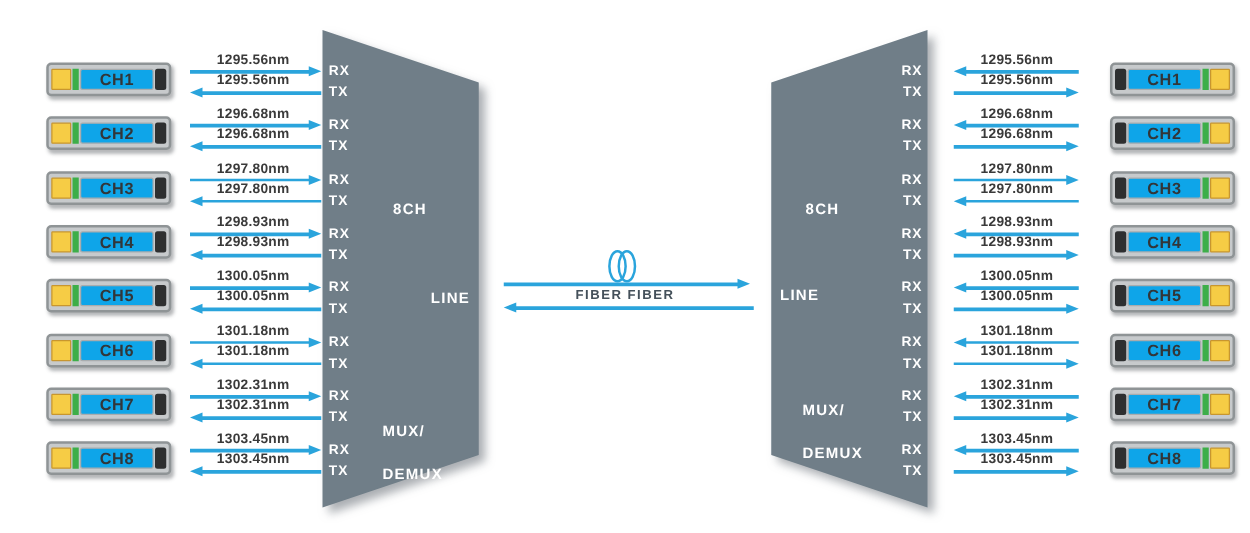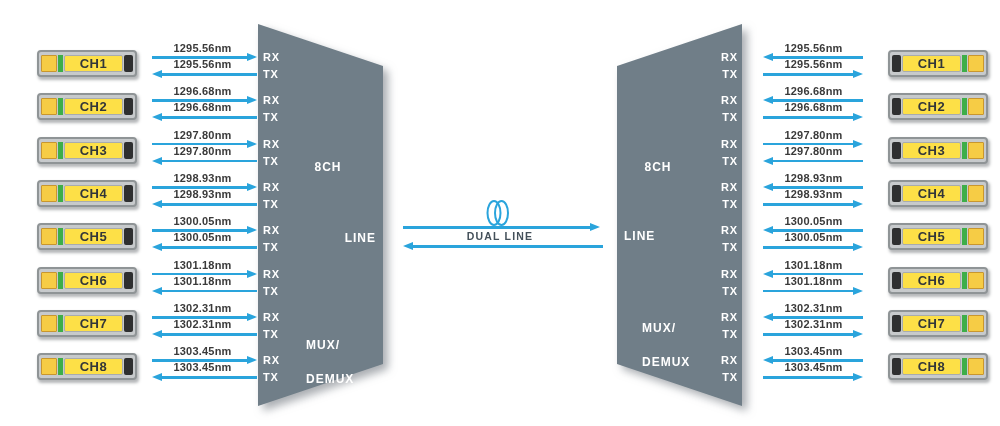--- a/index.html
+++ b/index.html
@@ -9,21 +9,21 @@
   .layer{position:absolute;inset:0;}
 
   
   .module{position:absolute;width:100px;height:27px;box-sizing:border-box;
           background:#c7cacc;border:2px solid #8f9496;border-radius:4px;
           display:flex;align-items:stretch;padding:3px 2px;gap:1px;
           box-shadow:1.5px 2.5px 3px rgba(90,95,100,.45);}
   .module.mirror{flex-direction:row-reverse;}
   .mod-yellow{width:14px;background:#f6cc45;border:1px solid #c8962f;border-radius:1px;}
   .mod-green{width:5px;background:#3dae49;}
-  .mod-panel{flex:1;background:#fde047;border:1px solid #a8acae;border-radius:2px;
+  .mod-panel{flex:1;background:#0ea5e9;border:1px solid #a8acae;border-radius:2px;
              display:flex;align-items:center;justify-content:center;
              font-weight:bold;font-size:13px;color:#323639;letter-spacing:.5px;}
   .mod-latch{width:9px;background:#2e2f30;border-radius:2px;}
 
   
   .arrow{position:absolute;height:9px;}
   .arrow .shaft{position:absolute;top:3.2px;height:2.6px;background:#2aa4dc;left:0;right:0;}
   .arrow.dir-right .shaft{right:8px;}
   .arrow.dir-left  .shaft{left:8px;}
   .arrow .head{position:absolute;top:0;width:0;height:0;}
@@ -81,21 +81,21 @@
   </div>
 
   <svg style="position:absolute;left:481px;top:199px" width="34" height="30">
     <ellipse cx="13" cy="14" rx="6.5" ry="12" fill="none" stroke="#2aa4dc" stroke-width="2"></ellipse>
     <ellipse cx="20.5" cy="14" rx="6.5" ry="12" fill="none" stroke="#2aa4dc" stroke-width="2"></ellipse>
   </svg>
   <div class="arrow dir-right" style="left:403px;top:223px;width:197px">
     <span class="shaft"></span>
     <span class="head"></span>
   </div>
-  <div class="link-label" style="left:430px;top:230px;width:140px">DUAL LINE</div>
+  <div class="link-label" style="left:430px;top:230px;width:140px">FIBER FIBER</div>
   <div class="arrow dir-left" style="left:403px;top:242px;width:200px">
     <span class="shaft"></span>
     <span class="head"></span>
   </div>
 
 <div class="module" style="left:37px;top:50px">
     <span class="mod-yellow"></span>
     <span class="mod-green"></span>
     <span class="mod-panel">CH1</span>
     <span class="mod-latch"></span>

